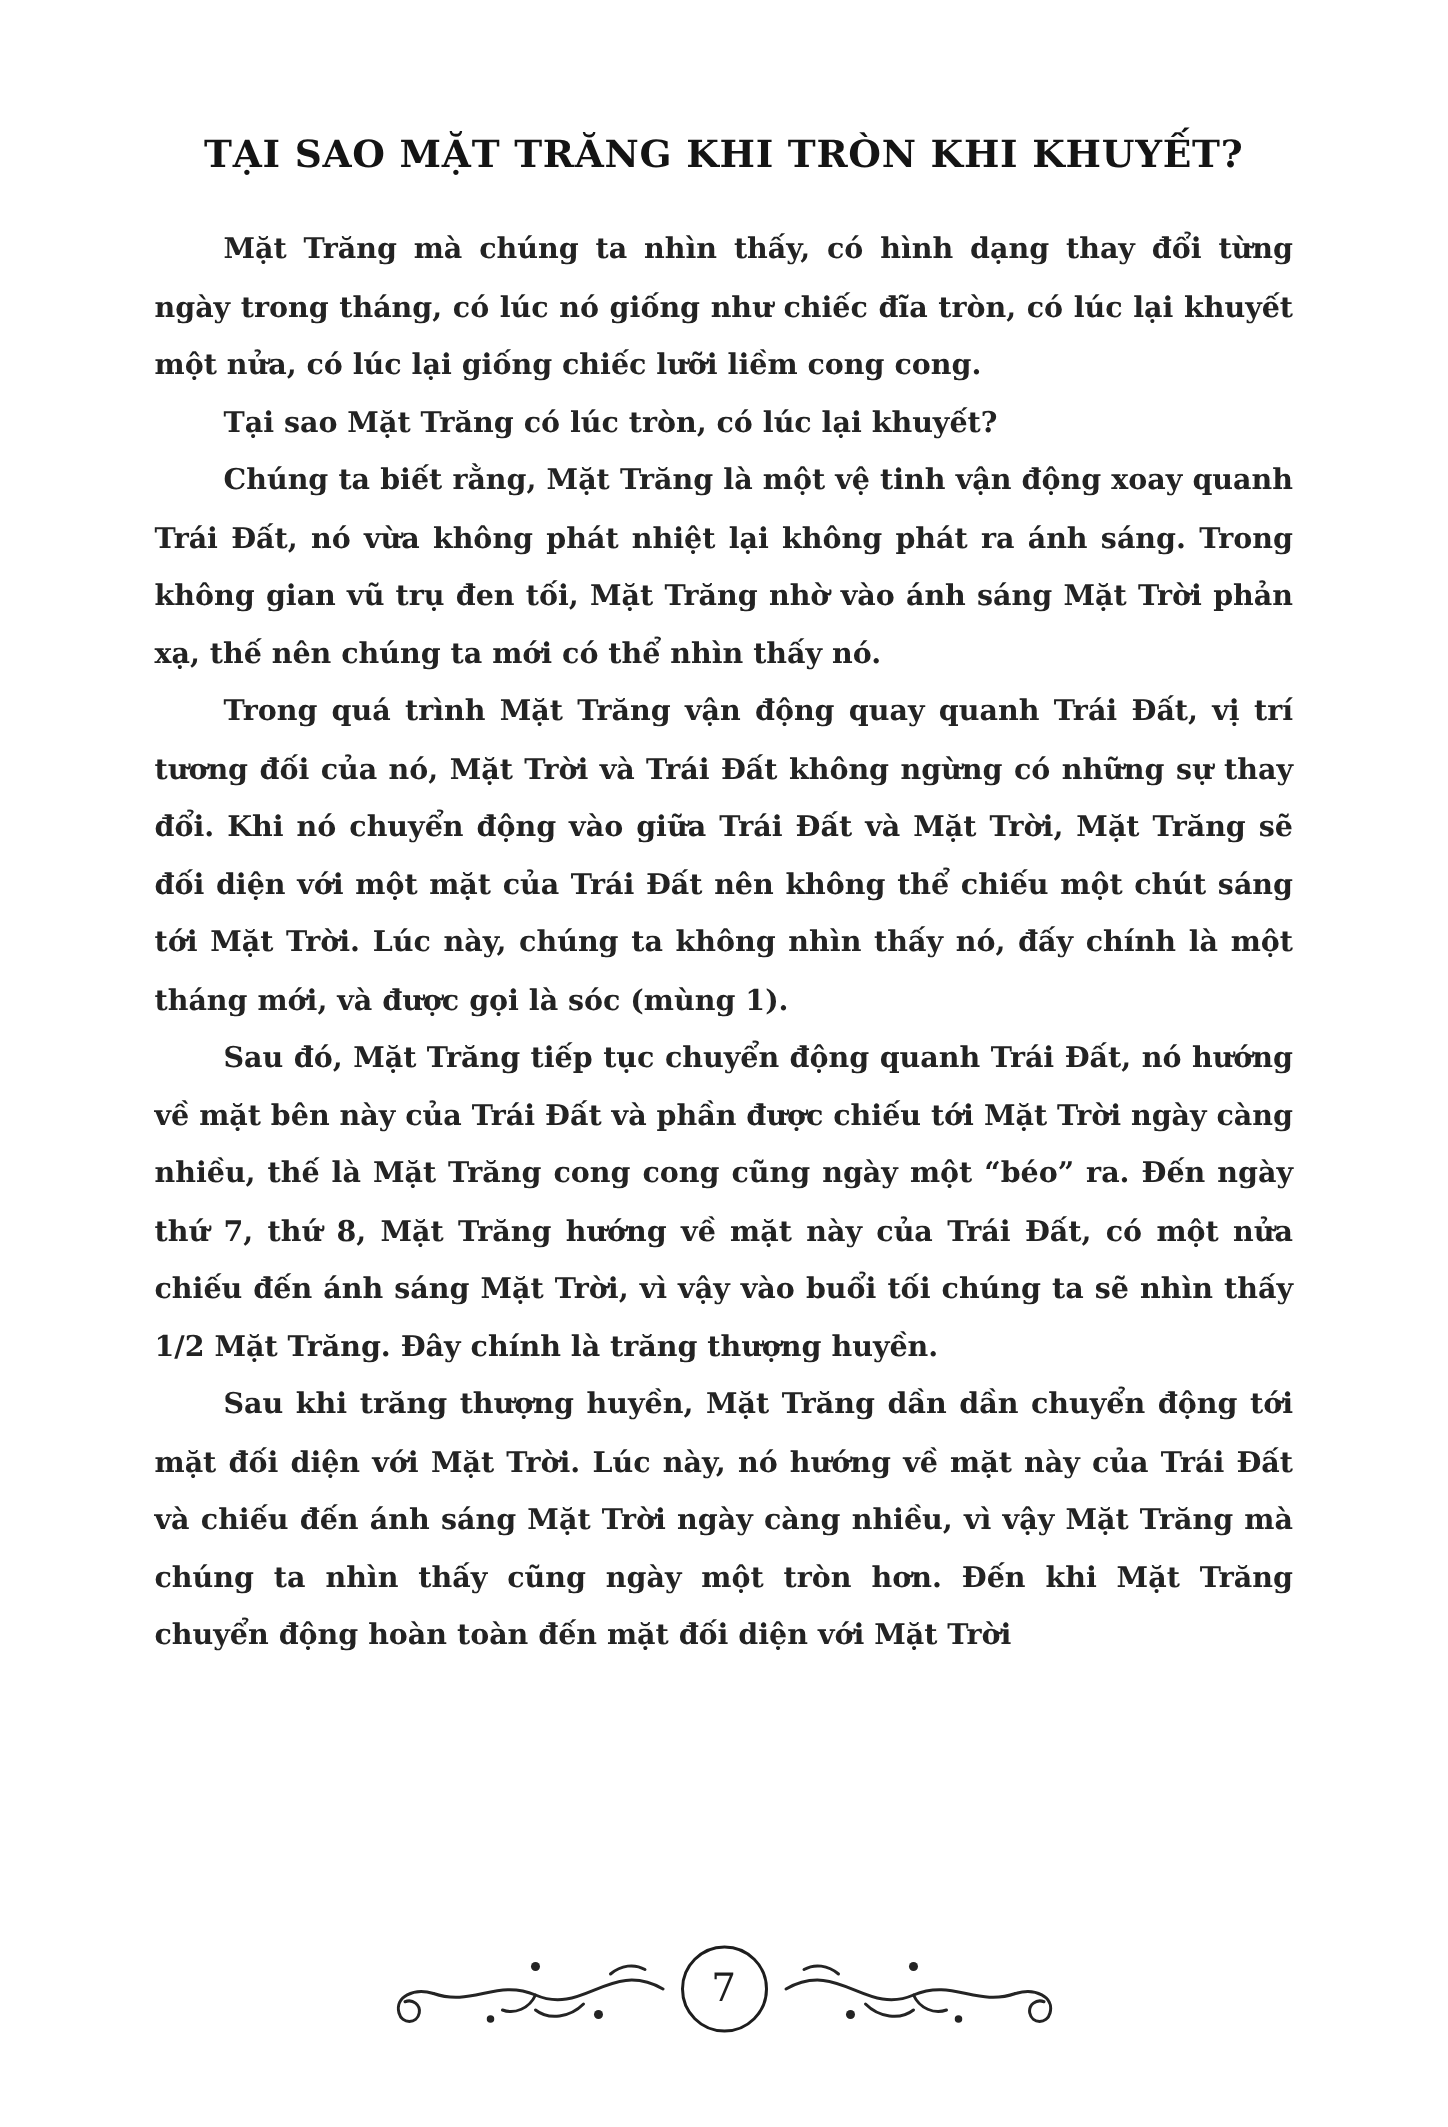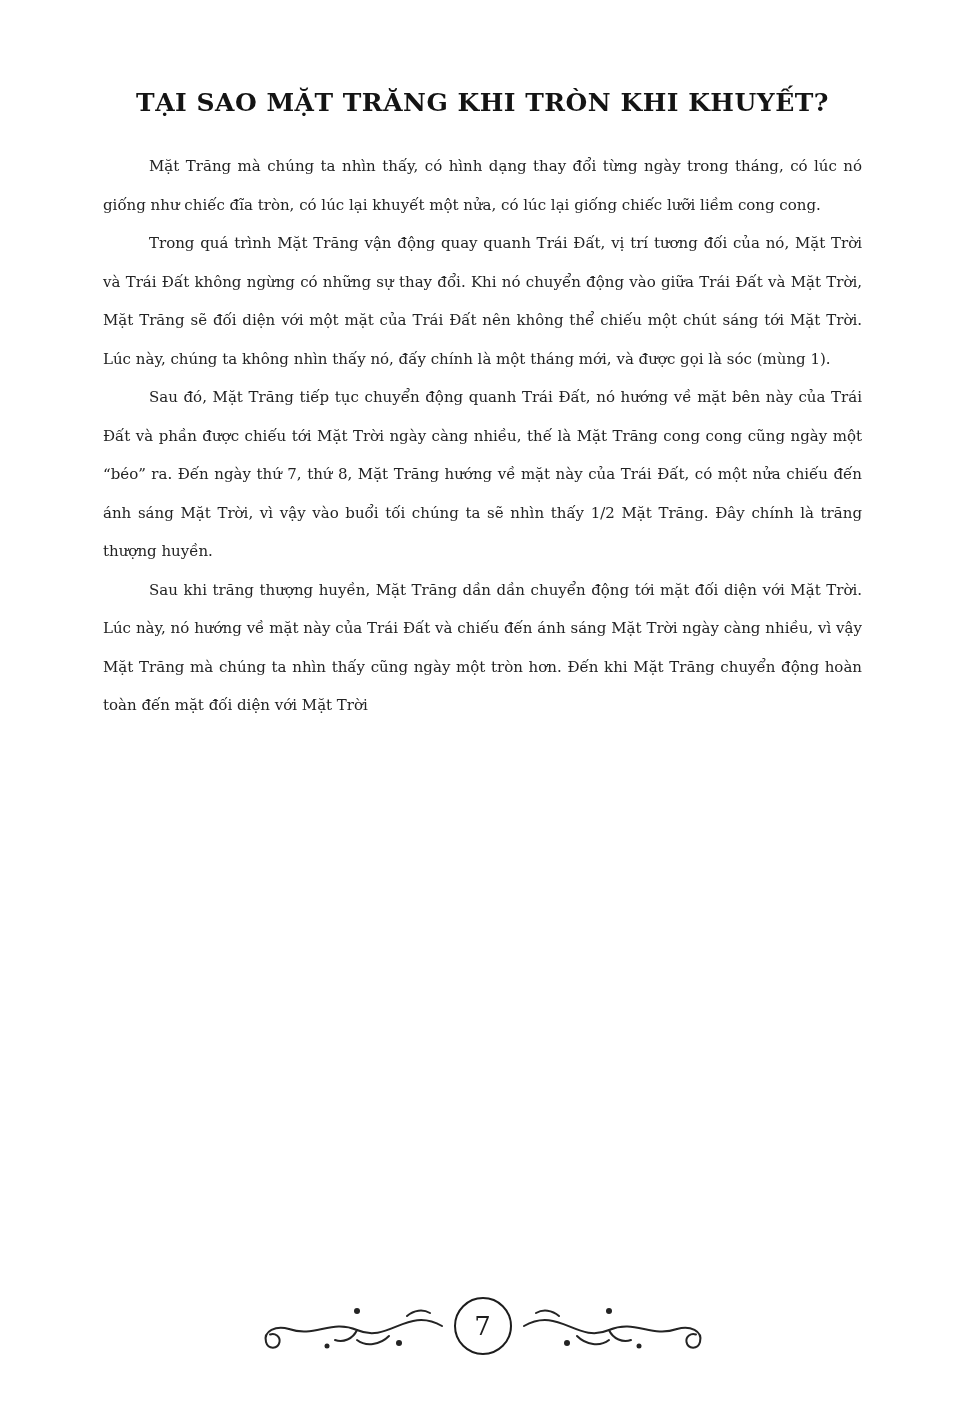--- a/index.html
+++ b/index.html
@@ -27,25 +27,26 @@
   .title {
     text-align: center;
     font-weight: bold;
     font-size: 25px;
     letter-spacing: 0.5px;
     margin-bottom: 30px;
     color: #141414;
   }
 
   .body-text p {
-    font-size: 15px;
+    font-size: 19px;
     line-height: 38.5px;
     text-align: justify;
     text-indent: 46px;
     color: #232323;
+    font-weight: bold;
   }
 
   .footer {
     position: absolute;
     left: 0;
     bottom: 62px;
     width: 965px;
     display: flex;
     align-items: center;
     justify-content: center;
@@ -77,20 +78,22 @@
 </style>
 </head>
 <body>
 
 <div class="page">
 
   <h1 class="title">TẠI SAO MẶT TRĂNG KHI TRÒN KHI KHUYẾT?</h1>
 
   <div class="body-text" id="paragraphs">
       <p>Mặt Trăng mà chúng ta nhìn thấy, có hình dạng thay đổi từng ngày trong tháng, có lúc nó giống như chiếc đĩa tròn, có lúc lại khuyết một nửa, có lúc lại giống chiếc lưỡi liềm cong cong.</p>
+      <p>Tại sao Mặt Trăng có lúc tròn, có lúc lại khuyết?</p>
+      <p>Chúng ta biết rằng, Mặt Trăng là một vệ tinh vận động xoay quanh Trái Đất, nó vừa không phát nhiệt lại không phát ra ánh sáng. Trong không gian vũ trụ đen tối, Mặt Trăng nhờ vào ánh sáng Mặt Trời phản xạ, thế nên chúng ta mới có thể nhìn thấy nó.</p>
       <p>Trong quá trình Mặt Trăng vận động quay quanh Trái Đất, vị trí tương đối của nó, Mặt Trời và Trái Đất không ngừng có những sự thay đổi. Khi nó chuyển động vào giữa Trái Đất và Mặt Trời, Mặt Trăng sẽ đối diện với một mặt của Trái Đất nên không thể chiếu một chút sáng tới Mặt Trời. Lúc này, chúng ta không nhìn thấy nó, đấy chính là một tháng mới, và được gọi là sóc (mùng 1).</p>
       <p>Sau đó, Mặt Trăng tiếp tục chuyển động quanh Trái Đất, nó hướng về mặt bên này của Trái Đất và phần được chiếu tới Mặt Trời ngày càng nhiều, thế là Mặt Trăng cong cong cũng ngày một “béo” ra. Đến ngày thứ 7, thứ 8, Mặt Trăng hướng về mặt này của Trái Đất, có một nửa chiếu đến ánh sáng Mặt Trời, vì vậy vào buổi tối chúng ta sẽ nhìn thấy 1/2 Mặt Trăng. Đây chính là trăng thượng huyền.</p>
       <p>Sau khi trăng thượng huyền, Mặt Trăng dần dần chuyển động tới mặt đối diện với Mặt Trời. Lúc này, nó hướng về mặt này của Trái Đất và chiếu đến ánh sáng Mặt Trời ngày càng nhiều, vì vậy Mặt Trăng mà chúng ta nhìn thấy cũng ngày một tròn hơn. Đến khi Mặt Trăng chuyển động hoàn toàn đến mặt đối diện với Mặt Trời</p>
     </div>
 
   <div class="footer">
 
     <svg class="flourish left" width="205" height="60" viewBox="0 0 205 60" aria-hidden="true">
       <g fill="none" stroke="#242424" stroke-width="2" stroke-linecap="round">
         <path d="M203,30 C168,10 150,48 118,34 C92,23 76,42 50,33"></path>

